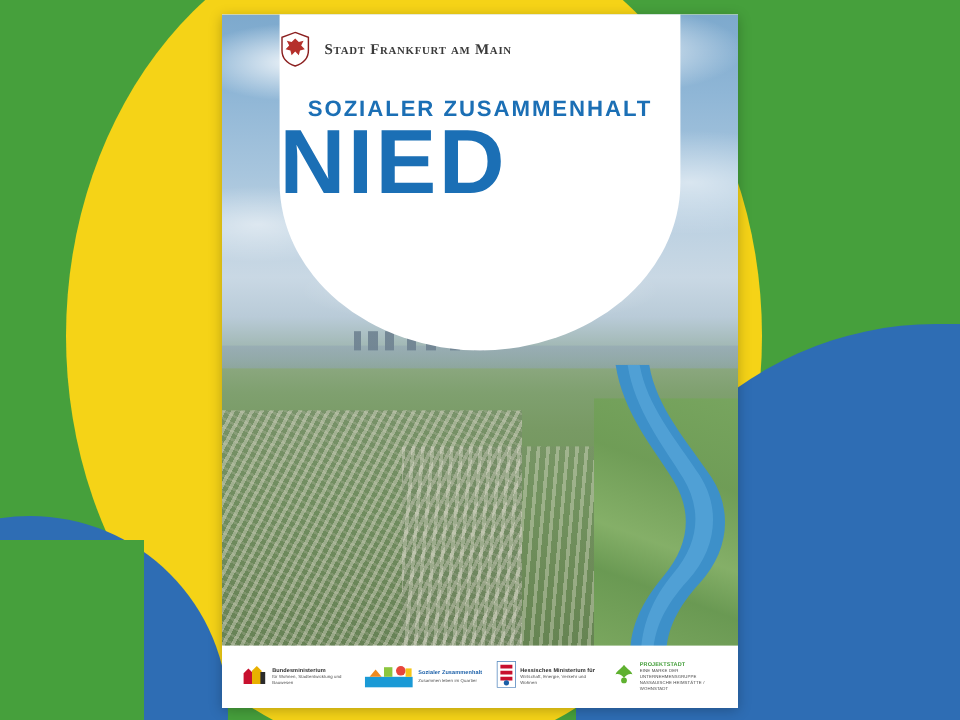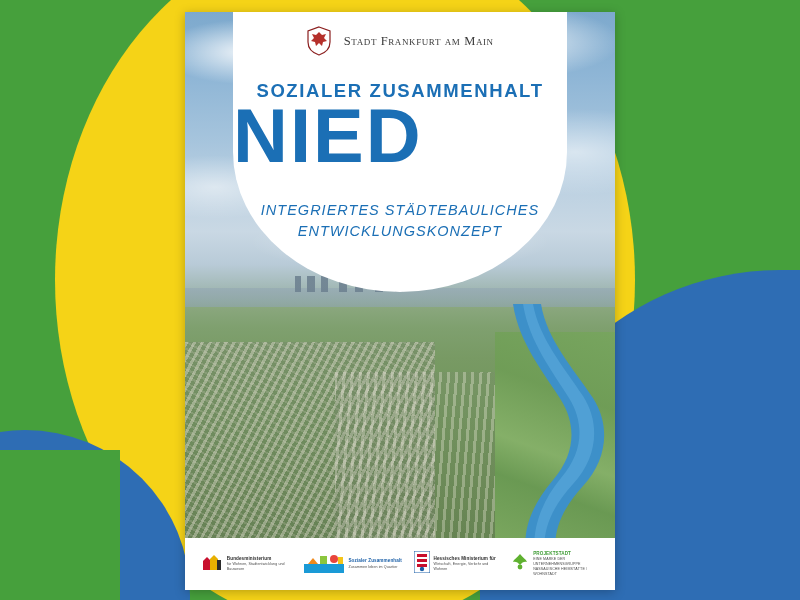--- a/index.html
+++ b/index.html
@@ -181,21 +181,22 @@
     height: 320px;
     background: #ffffff;
     border-bottom-left-radius: 167px 140px;
     border-bottom-right-radius: 167px 140px;
   }
 
   .crest {
     position: absolute;
     left: 0; right: 0;
     top: 54px;
-    text-align: center;
+    text-align: left;
+    font-weight: bold;
   }
   .crest svg { display: inline-block; vertical-align: middle; }
   .crest-text {
     display: inline-block;
     vertical-align: middle;
     margin-left: 7px;
     font-family: "Liberation Serif", serif;
     font-size: 12.5px;
     letter-spacing: 0.6px;
     color: #3a3a3a;
@@ -299,24 +300,20 @@
       <div class="crest">
         <svg width="26" height="30" viewBox="0 0 26 30">
           <path d="M13 1 L24 5 V16 C24 23 19 27 13 29 C7 27 2 23 2 16 V5 Z" fill="#ffffff" stroke="#8b1f1f" stroke-width="1.2"></path>
           <path d="M13 6 L16 9 L20 8 L18 12 L21 15 L17 16 L16 20 L13 17 L10 20 L9 16 L5 15 L8 12 L6 8 L10 9 Z" fill="#b5302b"></path>
         </svg>
         <span class="crest-text">Stadt Frankfurt am Main</span>
       </div>
 
       <div class="kicker">SOZIALER ZUSAMMENHALT</div>
       <div class="bigtitle">NIED</div>
-      <div class="subtitle">
-        <span>INTEGRIERTES STÄDTEBAULICHES</span><br>
-        <span>ENTWICKLUNGSKONZEPT</span>
-      </div>
     </div>
 
     <div class="footer">
 
       <div class="logo">
         <span class="mark">
           <svg width="22" height="20" viewBox="0 0 22 20">
             <path d="M2 18 V9 L6 5 L10 9 V18 Z" fill="#c8102e"></path>
             <path d="M9 18 V7 L13 3 L17 7 V18 Z" fill="#e8b000"></path>
             <rect x="16" y="8" width="4" height="10" fill="#2b2b2b"></rect>

